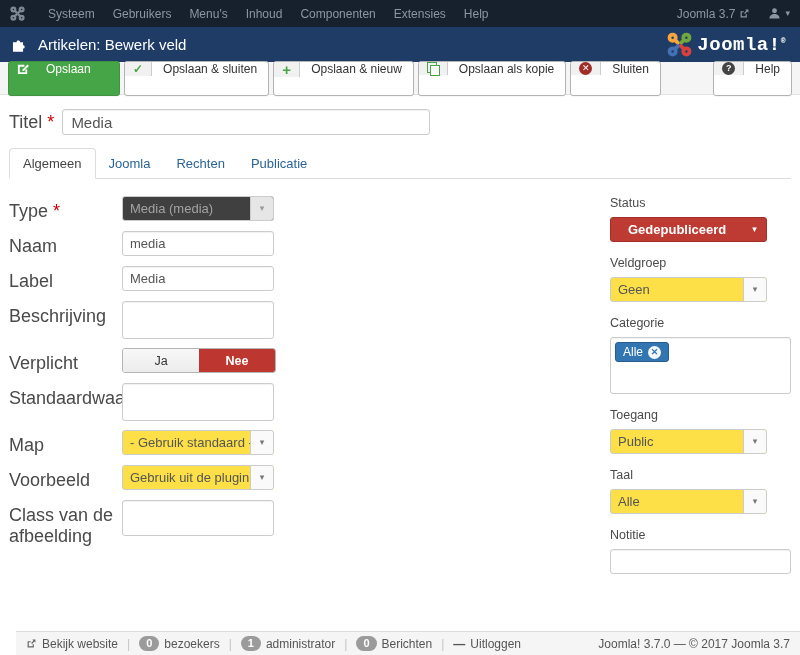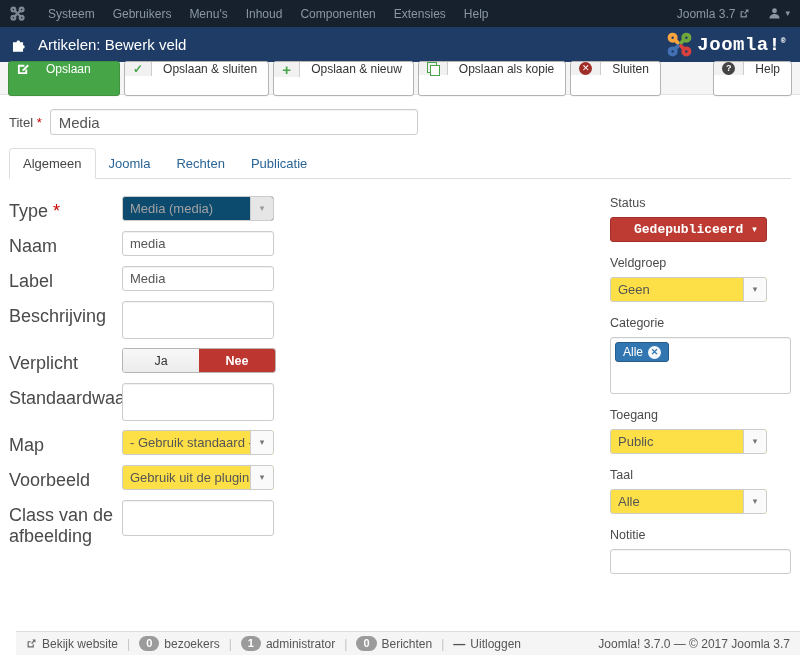--- a/index.html
+++ b/index.html
@@ -66,21 +66,21 @@
     border:1.5px solid #46a546; background:#f1f1f1;
   }
   .copy-ic::after {
     content:""; position:absolute; left:3px; top:3px; width:8px; height:9px;
     border:1.5px solid #46a546; background:#fff;
   }
 
   
   .content { padding:0 9px; }
   .title-row { display:flex; align-items:center; gap:8px; margin-top:14px; }
-  .title-row .flabel { font-size:13px; color:#4a4a4a; white-space:nowrap; }
+  .title-row .flabel { font-size:18px; color:#4a4a4a; white-space:nowrap; }
   .req { color:#c00; }
   .title-input {
     width:368px; height:26px; border:1px solid #ccc; border-radius:3px;
     padding:2px 8px; font-size:15px; color:#555;
     font-family:"Liberation Sans", sans-serif;
     box-shadow:inset 0 1px 1px rgba(0,0,0,0.06); outline:none;
   }
 
   .tabs { margin-top:13px; border-bottom:1px solid #ddd; display:flex; align-items:flex-end; }
   .tab { padding:7px 13px; font-size:13px; cursor:pointer; }
@@ -106,38 +106,38 @@
 
   .selectbox {
     width:152px; height:25px; display:flex; border:1px solid #ccc; border-radius:3px;
     background:#fde047; font-size:13px; color:#555; cursor:pointer; overflow:hidden;
   }
   .selectbox .val { flex:1; padding:4px 7px; white-space:nowrap; overflow:hidden; }
   .selectbox .caret-seg {
     width:23px; display:flex; align-items:center; justify-content:center;
     border-left:1px solid #ccc; background:#fafafa; color:#777;
   }
-  .selectbox.disabled { background:#0c4a6e; color:#a2a2a2;gap:32px; }
+  .selectbox.disabled { background:#404040; color:#a2a2a2;gap:32px; }
   .selectbox.disabled .caret-seg { background:#e6e6e6; color:#999; }
 
   .btn-group { display:inline-flex; border:1px solid #b5b5b5; border-radius:3px; overflow:hidden; height:25px; }
   .btn-toggle {
     width:76px; display:flex; align-items:center; justify-content:center;
     font-size:12.5px; cursor:pointer; background:linear-gradient(#f8f8f8,#ececec); color:#333;
   }
   .btn-toggle.active-danger { background:#bd362f; color:#fff; font-weight:bold; }
 
   
   .col-right { width:181px; margin-left:auto; }
   .col-right .flabel { display:block; font-size:12.5px; color:#4a4a4a; margin:0 0 7px; }
   .col-right .group { margin-bottom:14px; }
   .selectbox.red {
     width:157px; background:#bd3b32; border-color:#a32f2a; color:#fff;
   }
-  .selectbox.red .val { font-weight:bold; padding:4px 23px;font-family:Liberation Mono, monospace; }
+  .selectbox.red .val { font-weight:bold; padding:4px 17px; }
   .selectbox.red .caret-seg { border-left:none; background:transparent; color:#fff; }
   .selectbox.w157 { width:157px; }
   .multibox {
     width:181px; height:57px; border:1px solid #ccc; border-radius:3px; background:#fff;
     padding:4px; box-shadow:inset 0 1px 1px rgba(0,0,0,0.05);
   }
   .tag {
     display:inline-flex; align-items:center; gap:5px; background:#3276b1;
     border:1px solid #275d8c; color:#fff; border-radius:3px; padding:2px 7px;
     font-size:12px; cursor:pointer;

